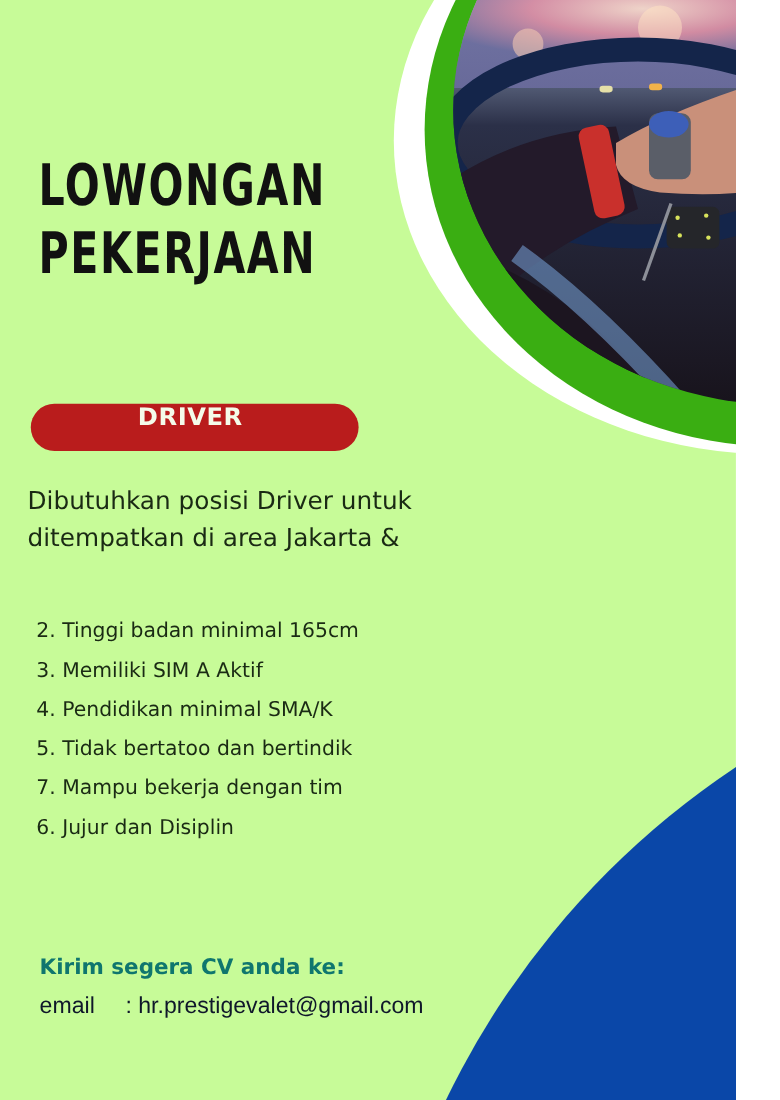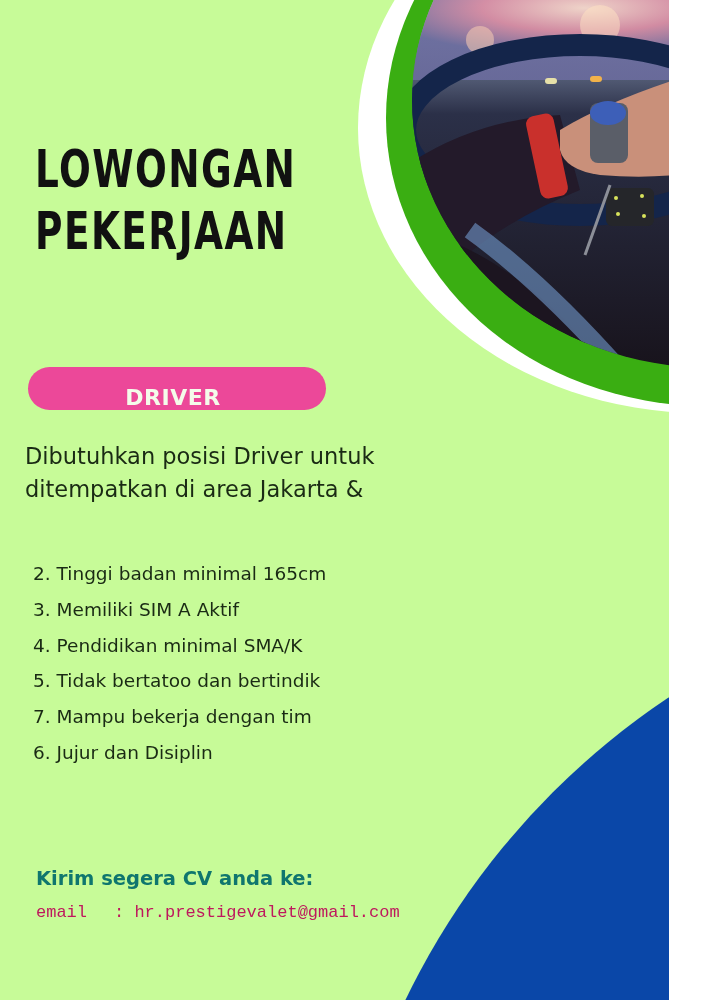--- a/index.html
+++ b/index.html
@@ -12,22 +12,22 @@
     .deco { position: absolute; left: 0; top: 0; width: 709px; height: 1000px; }
     .title {
       position: absolute; left: 35px; top: 138px; margin: 0;
       font-family: "DejaVu Sans", sans-serif; font-weight: bold;
       font-size: 52px; line-height: 62px; color: #111111;
       letter-spacing: 2px; transform: scaleX(0.72); transform-origin: left top;
     }
     .title span { display: block; }
     .pill {
       position: absolute; left: 28px; top: 367px; width: 298px; height: 43px;
-      border-radius: 22px; background: #ec4899;
-      display: flex; align-items: flex-end; justify-content: center;
+      border-radius: 22px; background: #b91c1c;
+      display: flex; align-items: flex-start; justify-content: center;
     }
     .pill span {
       color: #f4fbea; font-weight: bold; font-size: 22px; letter-spacing: 0.5px;
       font-family: "DejaVu Sans", sans-serif; margin-left: -8px;
     }
     .intro {
       position: absolute; left: 25px; top: 440px; width: 430px;
       font-size: 22.5px; line-height: 33px; color: #1a2a14;
       font-family: "DejaVu Sans", sans-serif;
     }
@@ -36,22 +36,22 @@
       position: absolute; left: 33px; top: 559px; margin: 0; padding: 0; list-style: none;
       font-size: 18.5px; color: #1a2a14; font-family: "DejaVu Sans", sans-serif;
     }
     .criteria li { height: 35.8px; line-height: 30px; white-space: nowrap; }
     .cta {
       position: absolute; left: 36px; top: 867px;
       color: #0f766e; font-weight: bold; font-size: 19.5px;
       font-family: "DejaVu Sans", sans-serif;
     }
     .contact {
-      position: absolute; left: 36px; top: 903px; font-size: 17px; color: #be185d;
-      font-family: Liberation Mono, monospace; white-space: nowrap;
+      position: absolute; left: 36px; top: 903px; font-size: 21px; color: #0f172a;
+      font-family: Liberation Sans, sans-serif; white-space: nowrap;
     }
     .contact .lbl { display: inline-block; width: 78px; }
   </style>
 </head>
 <body>
 
 <div class="poster">
 
   <svg class="deco" viewBox="0 0 709 1000">
     <defs>

